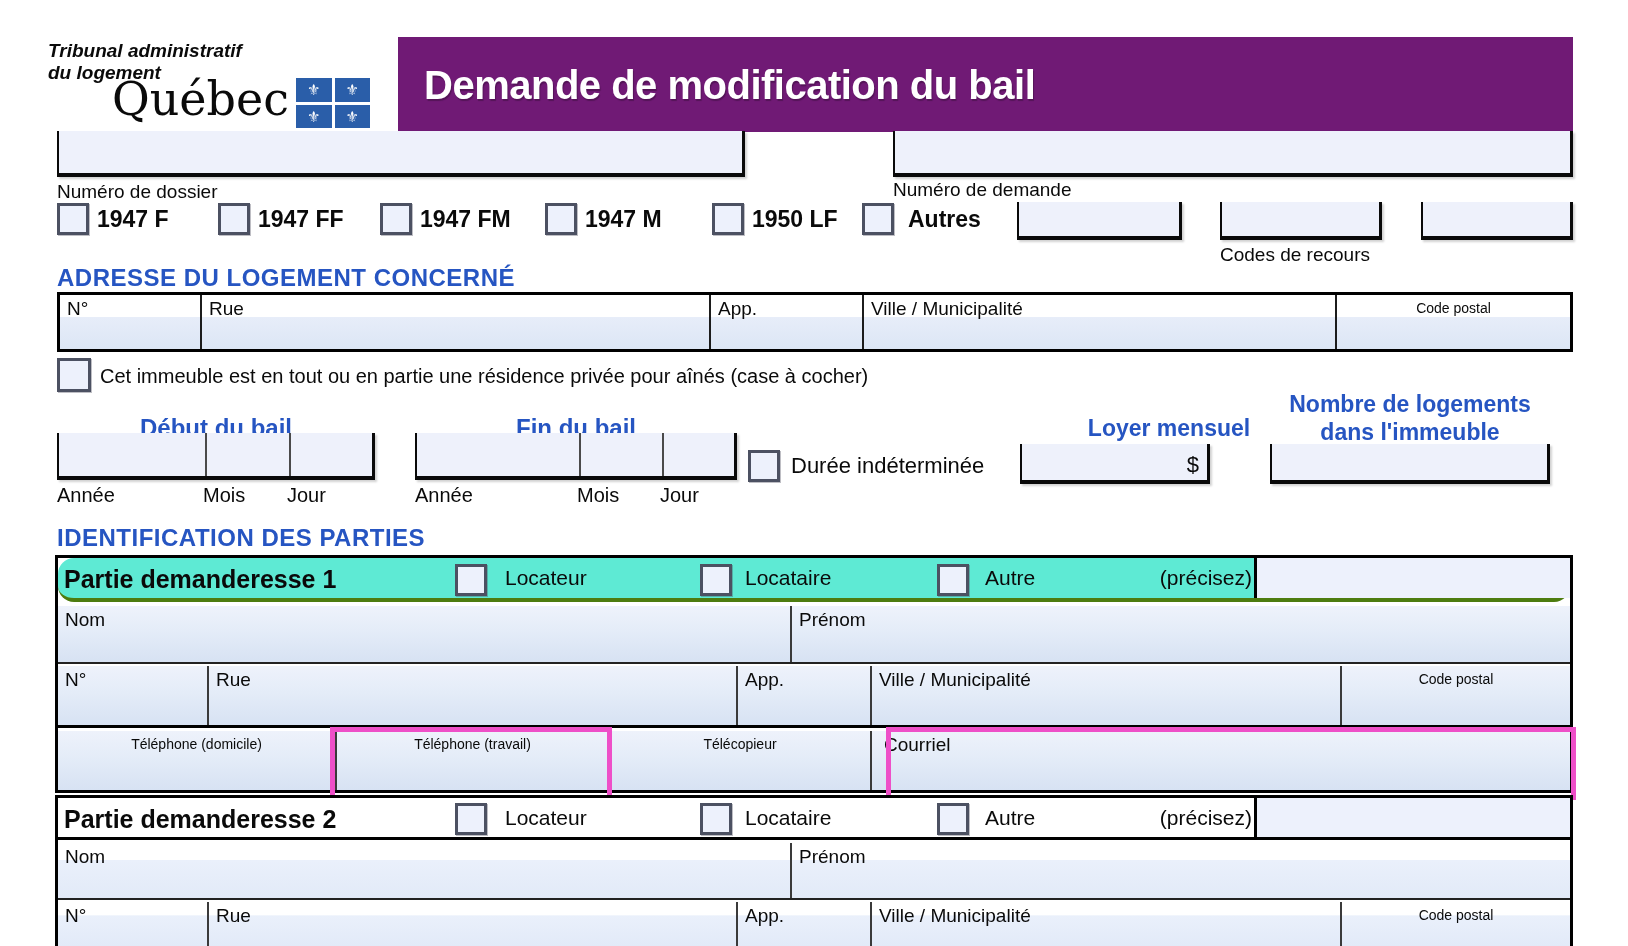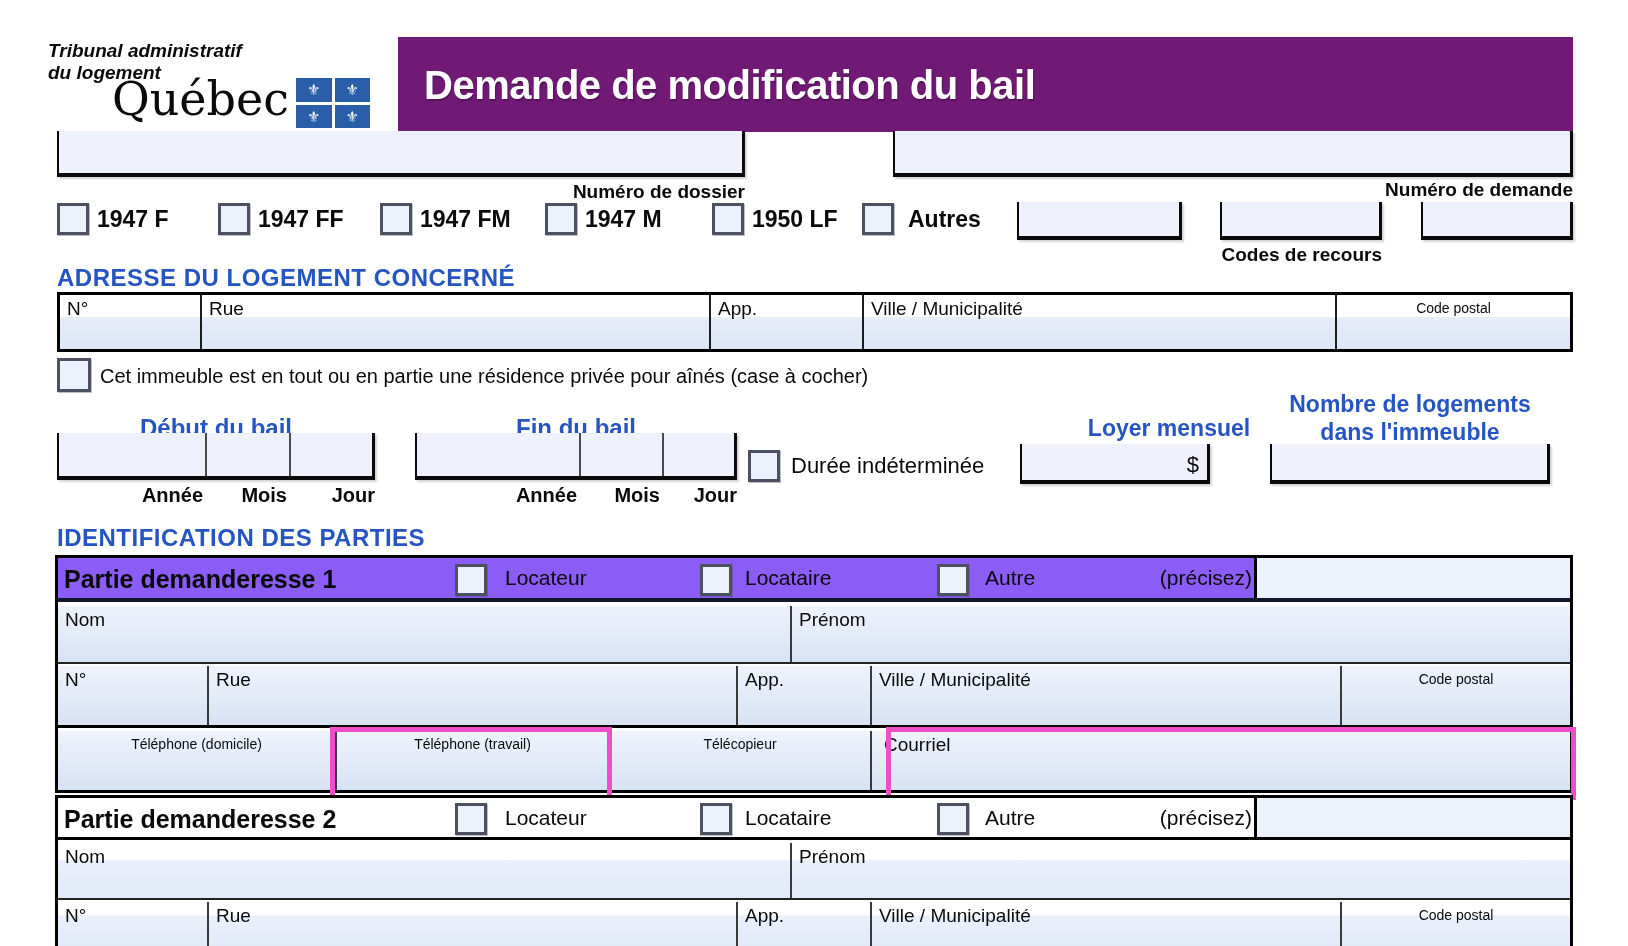--- a/index.html
+++ b/index.html
@@ -10,36 +10,36 @@
   .wordmark{position:absolute;left:112px;top:72px;font-family:"DejaVu Serif","Liberation Serif",serif;font-size:46px;}
   .flag{position:absolute;left:296px;top:78px;width:74px;height:50px;display:grid;grid-template-columns:1fr 1fr;grid-template-rows:1fr 1fr;gap:3px;}
   .flag div{background:#2a5ea9;color:#fff;display:flex;align-items:center;justify-content:center;font-size:15px;line-height:1;}
   
   .banner{position:absolute;left:398px;top:37px;width:1175px;height:95px;background:#701a75;}
   .banner span{display:block;padding-left:26px;line-height:96px;color:#fff;font-weight:bold;font-size:40px;letter-spacing:-.5px;text-shadow:1px 2px 1px rgba(0,0,0,.25);}
   
   .box3d{position:absolute;background:#eef1fb;border-left:2px solid #0a0a0a;border-right:3px solid #0a0a0a;border-bottom:4px solid #0a0a0a;box-sizing:border-box;box-shadow:2px 2px 2px rgba(0,0,0,.18);}
   .cb{position:absolute;width:26px;height:26px;background:#edf1fc;border:3px solid #4c5162;box-shadow:1px 1px 0 rgba(70,70,85,.35);}
   .lbl{position:absolute;font-size:19px;}
-  .lblc{position:absolute;font-size:19px;text-align:right;font-weight:bold;}
+  .lblc{position:absolute;font-size:19px;text-align:left;}
   .bold23{position:absolute;font-size:23px;font-weight:bold;}
   .blueh{position:absolute;font-size:24px;font-weight:bold;color:#2655c2;letter-spacing:.5px;}
   .bluelbl{position:absolute;font-weight:bold;color:#2655c2;font-size:23px;text-align:center;}
   
   .tbl{position:absolute;border:3px solid #000;box-sizing:border-box;background:#fff;}
   .row{position:absolute;left:0;right:0;box-sizing:border-box;}
   .cellgrad1{background:linear-gradient(180deg,#ffffff 0%,#ffffff 40%,#e7edf9 41%,#dce6f5 100%);}
   .p1row{background:linear-gradient(180deg,#eef2fb 0%,#e4ecf8 45%,#d7e2f3 100%);}
   .p2row{background:linear-gradient(180deg,#ffffff 0%,#ffffff 30%,#eaf0fb 31%,#e2eaf8 100%);}
   .cell{position:absolute;top:0;bottom:0;box-sizing:border-box;}
   .bl2{border-left:2px solid #1c1c1c;}
   .bl1{border-left:2px solid #3a3a3a;}
   .cell .lab{position:absolute;left:7px;top:3px;font-size:19px;}
   .cell .labc{position:absolute;left:0;right:0;top:5px;font-size:14px;text-align:center;}
-  .hdrrow1{background:#8b5cf6;border-bottom:4px solid #0f172a;}
+  .hdrrow1{background:#5eead4;border-bottom:4px solid #4d7c0f;border-radius:16px;}
   .hdrrow2{background:#ffffff;border-bottom:3px solid #000;}
   .ptitle{position:absolute;left:6px;top:7px;font-size:25px;font-weight:bold;}
   .role{position:absolute;top:8px;font-size:21px;}
   .precisez{position:absolute;top:8px;font-size:21px;text-align:right;}
   .precell{position:absolute;top:0;bottom:0;right:0;background:#edf1fc;border-left:3px solid #000;}
   .hl{position:absolute;border:5px solid #ee4fc8;box-sizing:border-box;}
   .datecell{position:absolute;top:0;bottom:0;border-left:2px solid #4a4a4a;}
   .dollar{position:absolute;right:8px;top:8px;font-size:22px;}
 </style>
 </head>

